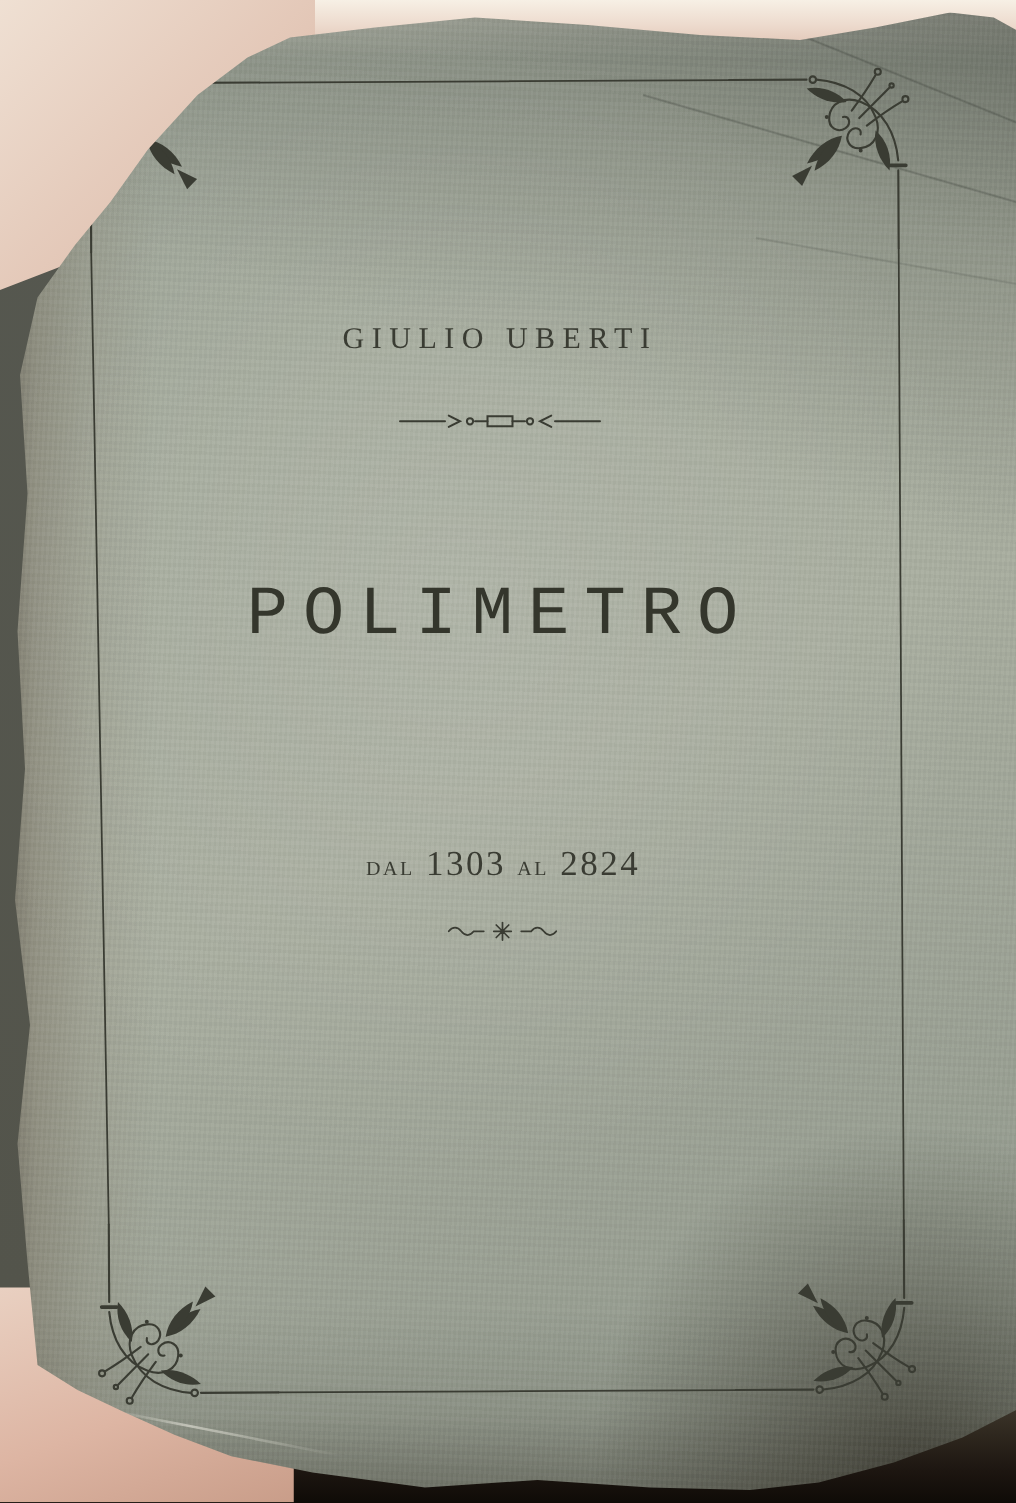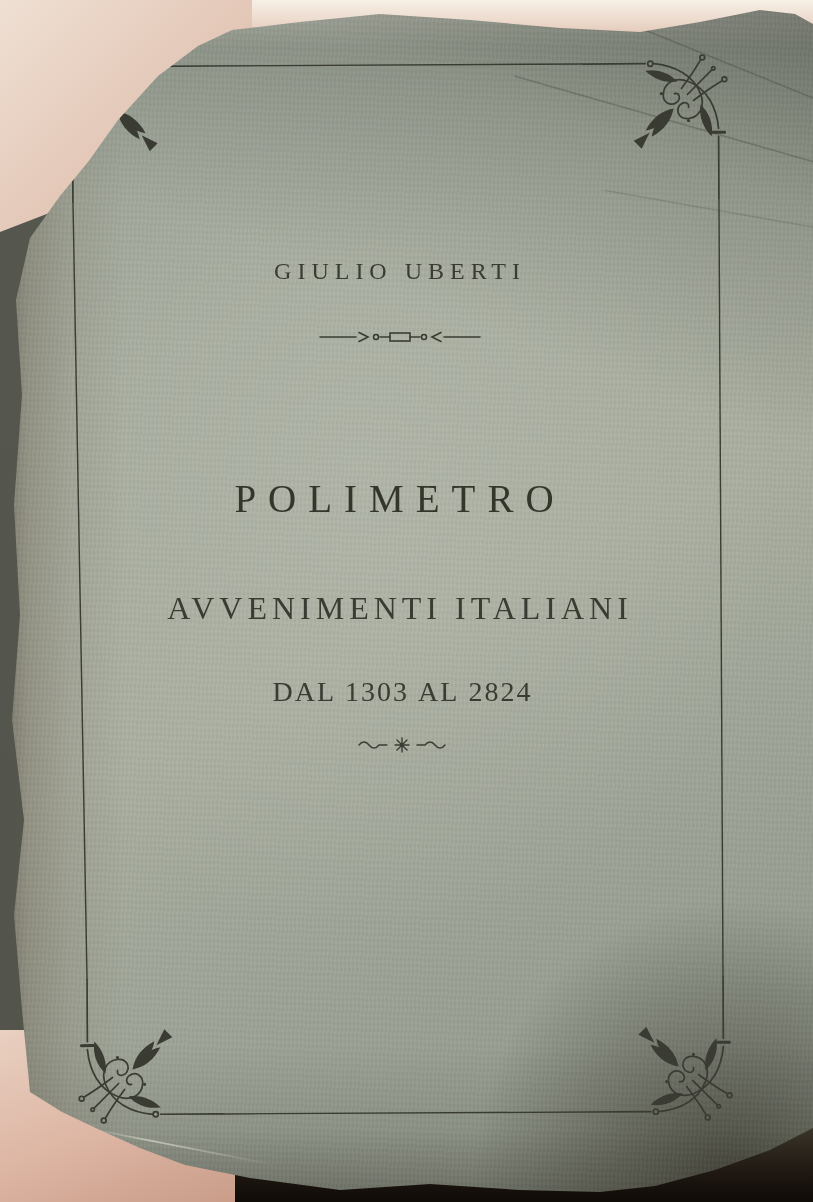--- a/index.html
+++ b/index.html
@@ -61,24 +61,24 @@
   .crease-3{top:208px;right:-10px;width:220px;transform:rotate(10deg);opacity:.6;}
   .scuff{
     position:absolute;left:88px;top:1146px;width:190px;height:2px;
     transform:rotate(11deg);
     background:linear-gradient(90deg,transparent,rgba(240,238,228,.55),rgba(240,238,228,.25),transparent);
   }
   .frame-svg{position:absolute;left:0;top:0;}
   
   .printed{position:absolute;left:78px;width:644px;text-align:center;color:var(--ink,#3a3c33);}
   .author{top:258px;font-size:24px;letter-spacing:6px;}
-  .title{top:476px;font-size:39px;letter-spacing:12px;font-weight:normal;margin:0;color:#34362c;}
+  .title{top:460px;font-size:55px;letter-spacing:12px;font-weight:normal;margin:0;color:#34362c;font-family:Liberation Mono, monospace;}
   .subtitle{top:590px;font-size:32px;letter-spacing:5px;}
   .dateline{top:676px;font-size:28px;letter-spacing:2px;}
-  .dateline .small{font-size:28px;margin:0 7px;}
+  .dateline .small{font-size:16px;margin:0 7px;}
   .dateline .year{margin:0 2px;}
   .div-orn{position:absolute;display:block;}
   .divider1{left:314px;top:328px;}
   .divider2{left:356px;top:735px;}
 </style>
 </head>
 <body>
 
 <div class="scene">
 
@@ -144,21 +144,20 @@
         <rect x="76" y="5" width="20" height="8"></rect>
         <path d="M96,9 H106"></path>
         <circle cx="110" cy="9" r="2.5"></circle>
         <path d="M127,4.5 L118,9 L127,13.5"></path>
         <path d="M130,9 H166"></path>
       </g>
     </svg>
 
     <h1 class="printed title">POLIMETRO</h1>
 
-    <div class="printed subtitle">AVVENIMENTI ITALIANI</div>
 
     <div class="printed dateline">
       <span class="small">DAL</span><span class="year">1303</span><span class="small">AL</span><span class="year">2824</span>
     </div>
 
     <svg class="div-orn divider2" width="92" height="20" viewBox="0 0 92 20">
       <g stroke="var(--ink,#3a3c33)" stroke-width="1.4" fill="none" stroke-linecap="round">
         <path d="M3,10 c3,-4 7,-4 10,0 c3,4 7,4 10,0 h8"></path>
         <path d="M39,10 H53 M46,3 V17 M41,5 L51,15 M41,15 L51,5"></path>
         <circle cx="46" cy="10" r="1.6" fill="var(--ink,#3a3c33)" stroke="none"></circle>

